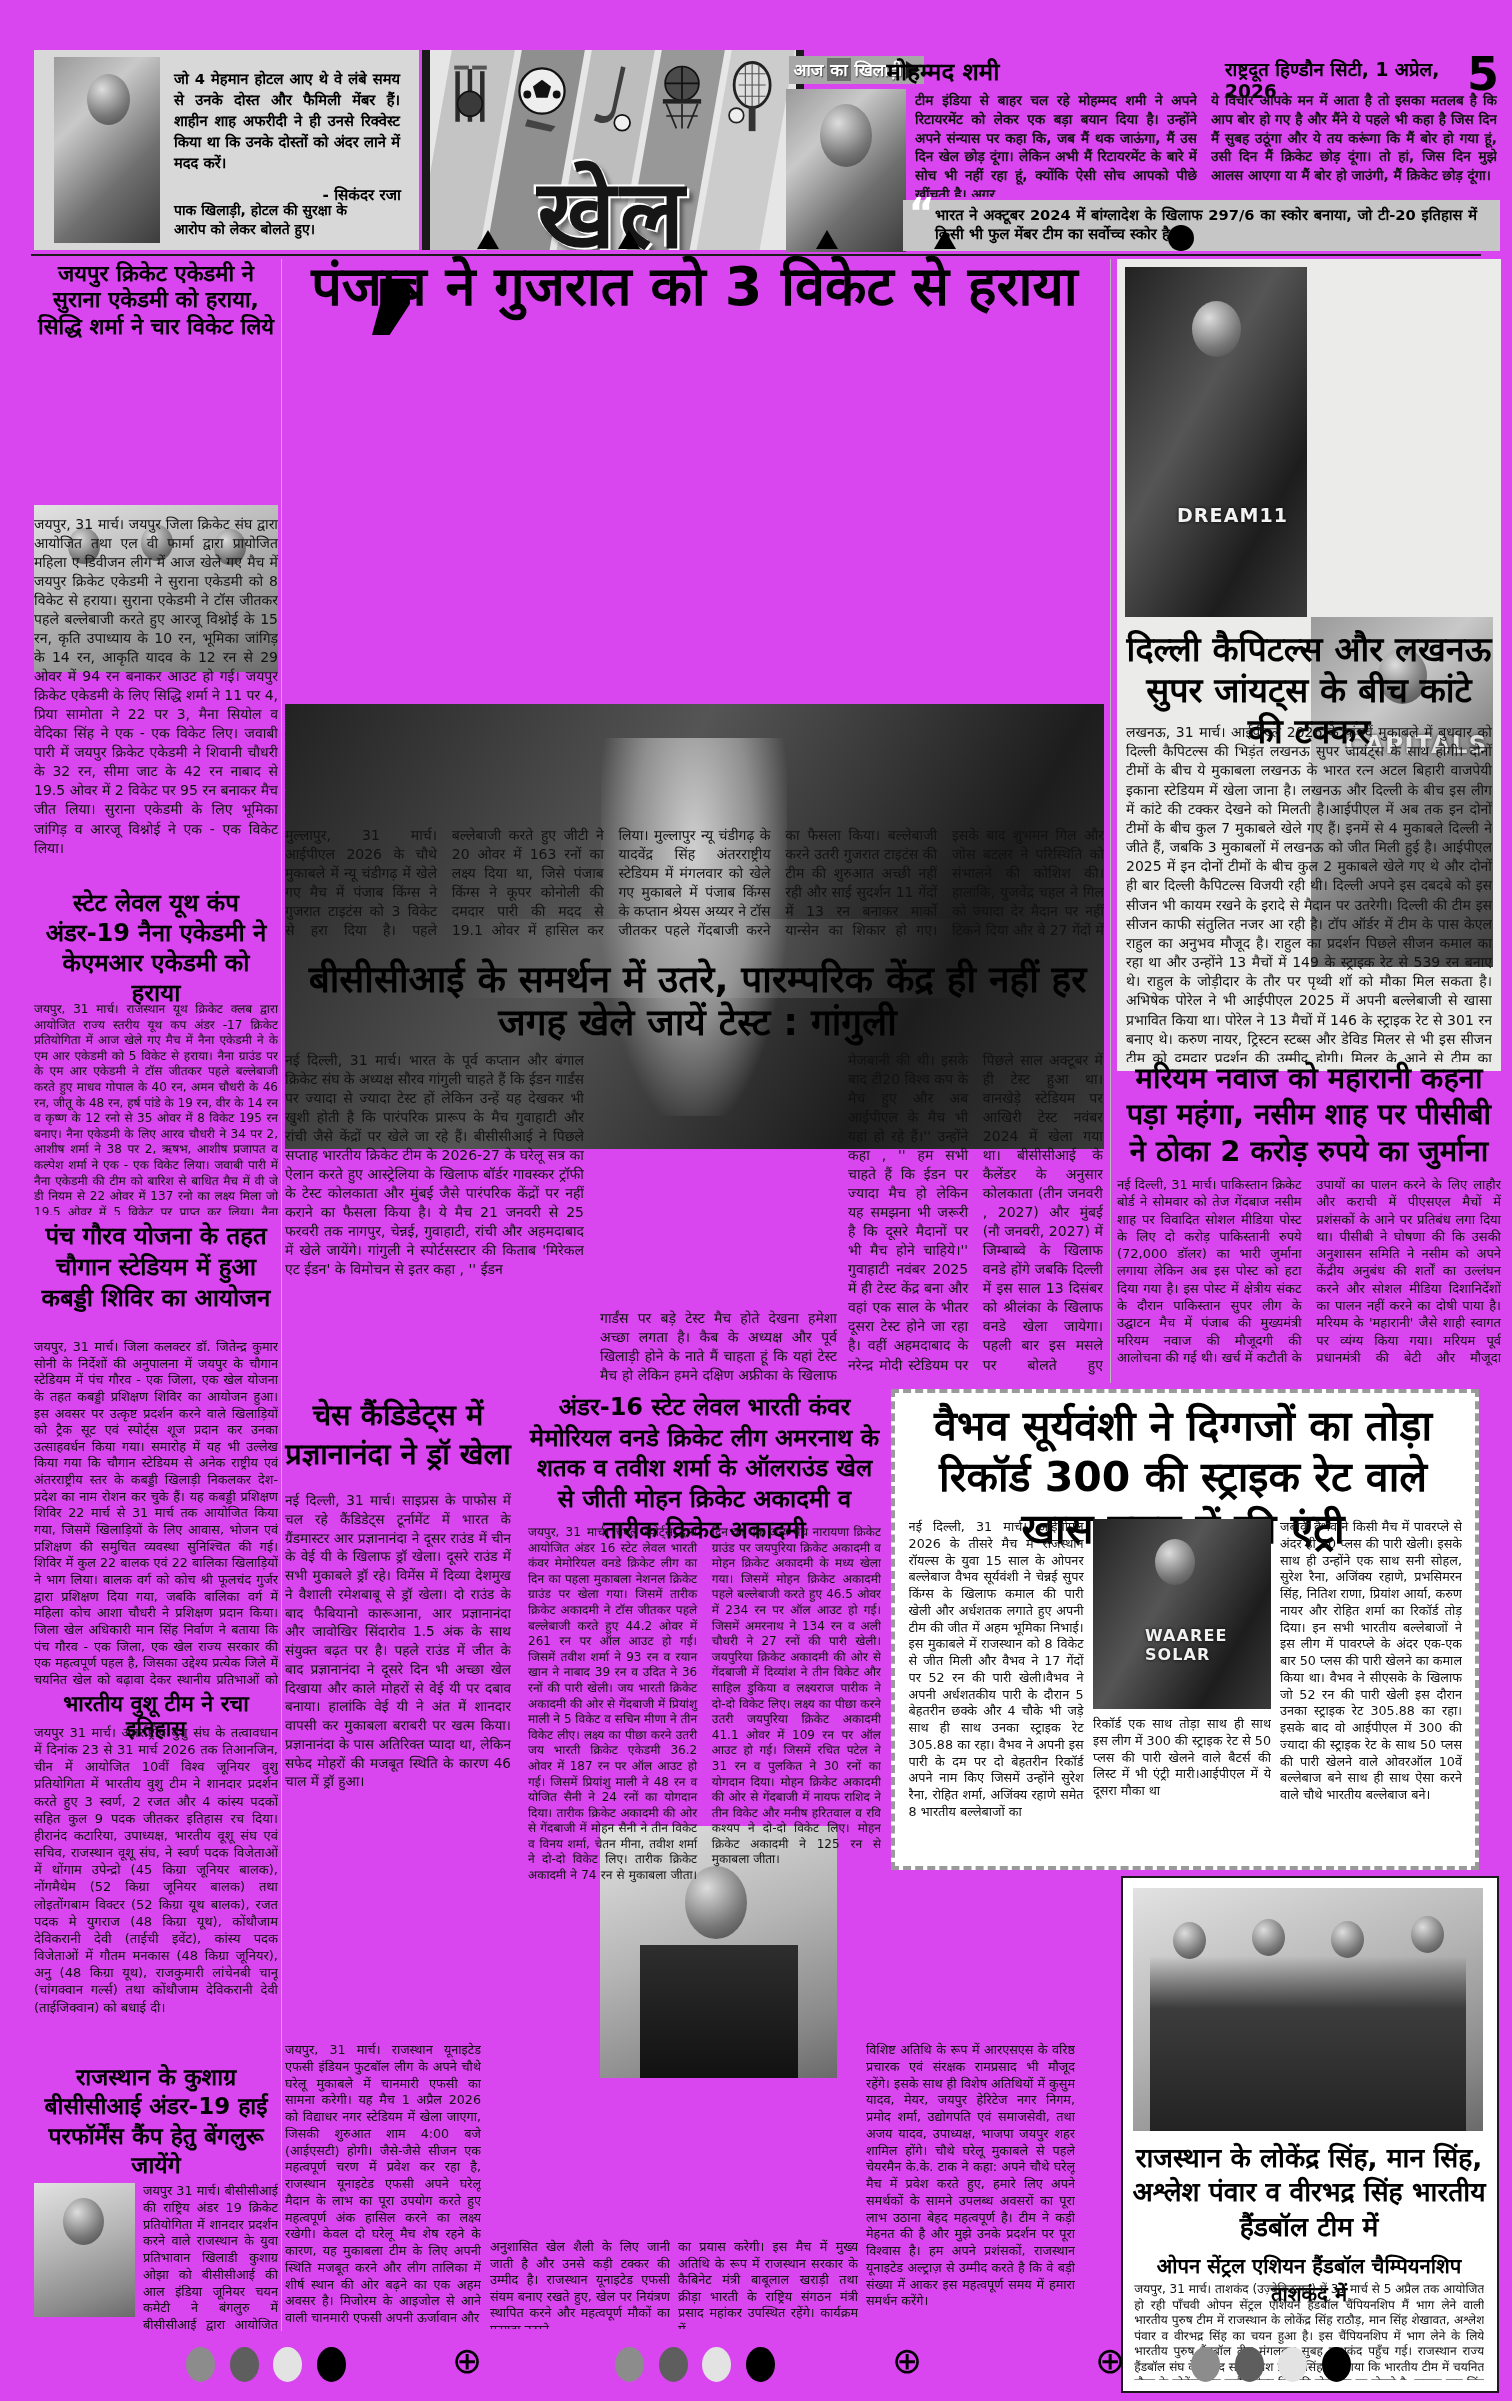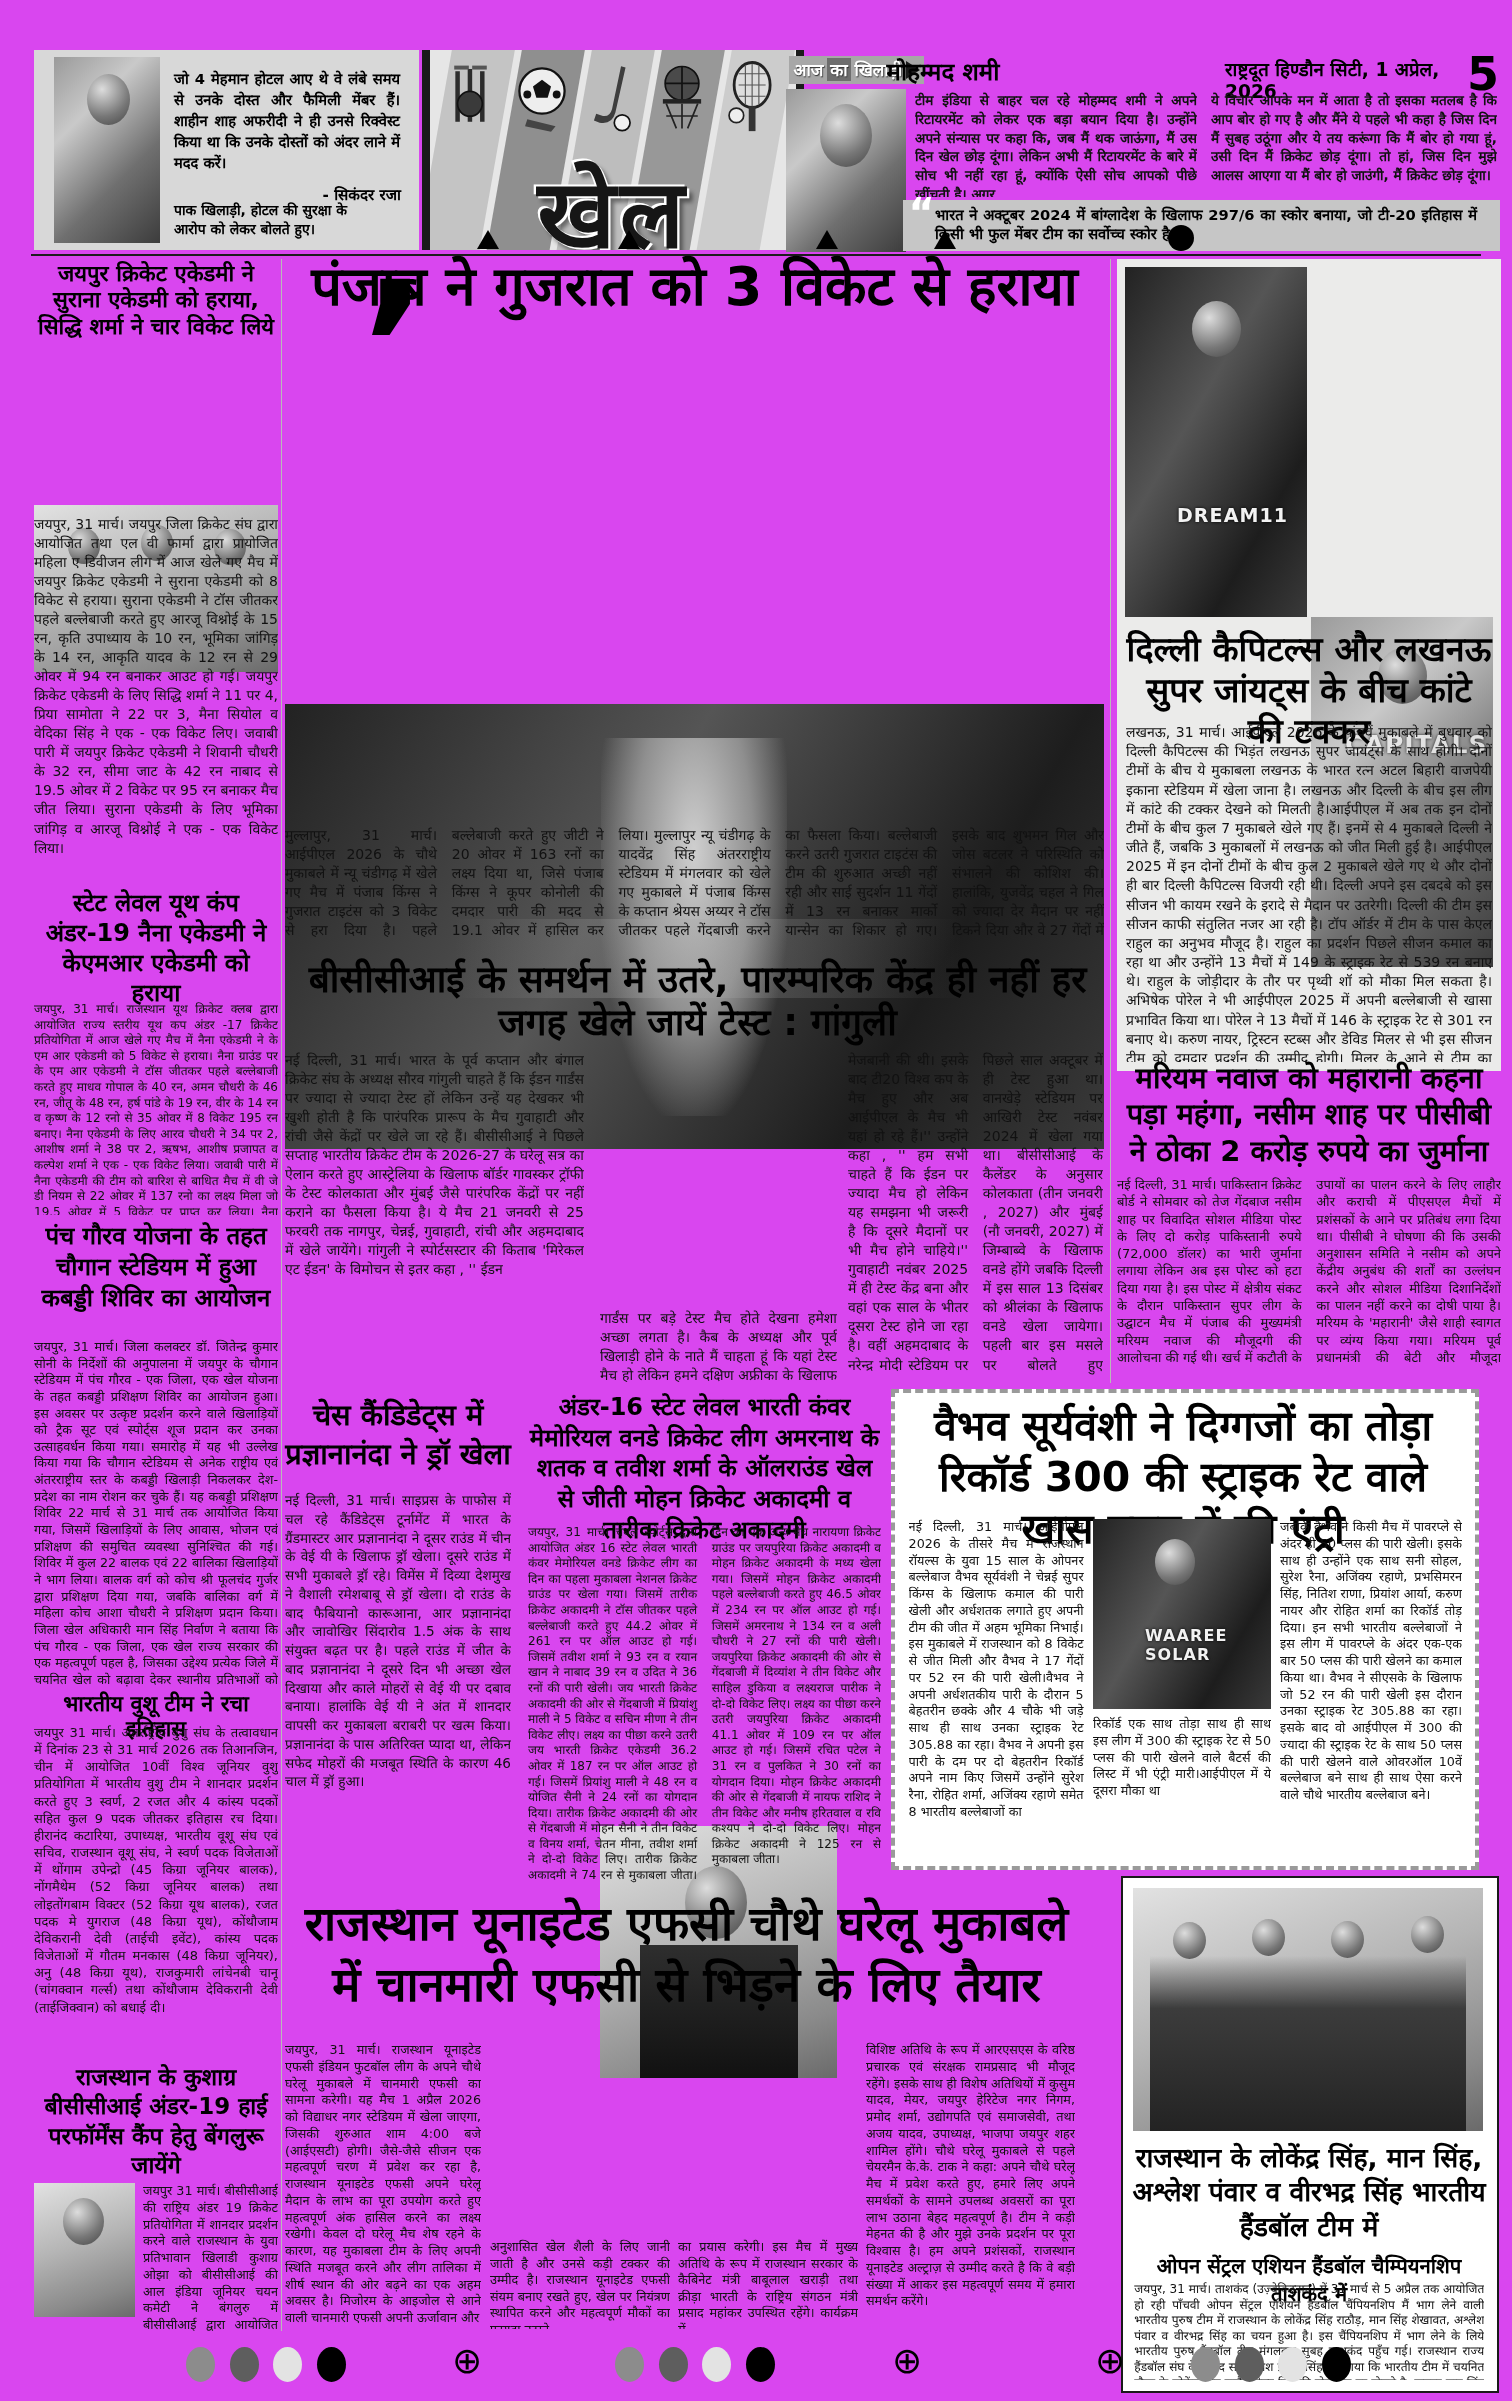--- a/index.html
+++ b/index.html
@@ -198,21 +198,20 @@
     <div class="abs hl ct" style="left:5.6px;top:8px;width:565px;font-size:41px;line-height:1.25;">वैभव सूर्यवंशी ने दिग्गजों का तोड़ा रिकॉर्ड 300 की स्ट्राइक रेट वाले खास क्लब में की एंट्री</div>
     <div class="abs jt clip" style="left:13.6px;top:126px;width:175px;height:327px;font-size:12.7px;line-height:1.32;">नई दिल्ली, 31 मार्च। आईपीएल 2026 के तीसरे मैच में राजस्थान रॉयल्स के युवा 15 साल के ओपनर बल्लेबाज वैभव सूर्यवंशी ने चेन्नई सुपर किंग्स के खिलाफ कमाल की पारी खेली और अर्धशतक लगाते हुए अपनी टीम की जीत में अहम भूमिका निभाई। इस मुकाबले में राजस्थान को 8 विकेट से जीत मिली और वैभव ने 17 गेंदों पर 52 रन की पारी खेली।वैभव ने अपनी अर्धशतकीय पारी के दौरान 5 बेहतरीन छक्के और 4 चौके भी जड़े साथ ही साथ उनका स्ट्राइक रेट 305.88 का रहा। वैभव ने अपनी इस पारी के दम पर दो बेहतरीन रिकॉर्ड अपने नाम किए जिसमें उन्होंने सुरेश रैना, रोहित शर्मा, अजिंक्य रहाणे समेत 8 भारतीय बल्लेबाजों का</div>
     <div class="abs ph-dark photo-fig" style="left:198px;top:126px;width:178px;height:190px;">
       <div class="head-blob" style="left:62px;top:20.3px;width:40px;height:46px;"></div>
       <span class="jersey" style="left:52px;top:107px;font-size:16px;">WAAREE SOLAR</span>
     </div>
     <div class="abs jt clip" style="left:198px;top:323px;width:178px;height:131px;font-size:12.7px;line-height:1.32;">रिकॉर्ड एक साथ तोड़ा साथ ही साथ इस लीग में 300 की स्ट्राइक रेट से 50 प्लस की पारी खेलने वाले बैटर्स की लिस्ट में भी एंट्री मारी।आईपीएल में ये दूसरा मौका था</div>
     <div class="abs jt clip" style="left:385px;top:126px;width:182px;height:327px;font-size:12.7px;line-height:1.32;">जबकि वैभव ने किसी मैच में पावरप्ले से अंदर ही 50 प्लस की पारी खेली। इसके साथ ही उन्होंने एक साथ सनी सोहल, सुरेश रैना, अजिंक्य रहाणे, प्रभसिमरन सिंह, नितिश राणा, प्रियांश आर्या, करुण नायर और रोहित शर्मा का रिकॉर्ड तोड़ दिया। इन सभी भारतीय बल्लेबाजों ने इस लीग में पावरप्ले के अंदर एक-एक बार 50 प्लस की पारी खेलने का कमाल किया था। वैभव ने सीएसके के खिलाफ जो 52 रन की पारी खेली इस दौरान उनका स्ट्राइक रेट 305.88 का रहा। इसके बाद वो आईपीएल में 300 की ज्यादा की स्ट्राइक रेट के साथ 50 प्लस की पारी खेलने वाले ओवरऑल 10वें बल्लेबाज बने साथ ही साथ ऐसा करने वाले चौथे भारतीय बल्लेबाज बने।</div>
   </section>
 
-  <div class="abs hl ct" style="left:294px;top:1893px;width:785px;font-size:47px;line-height:1.3;">राजस्थान यूनाइटेड एफसी चौथे घरेलू मुकाबले में चानमारी एफसी से भिड़ने के लिए तैयार</div>
   <div class="abs jt clip" style="left:285px;top:2042px;width:196px;height:288px;font-size:12.7px;line-height:1.32;">जयपुर, 31 मार्च। राजस्थान यूनाइटेड एफसी इंडियन फुटबॉल लीग के अपने चौथे घरेलू मुकाबले में चानमारी एफसी का सामना करेगी। यह मैच 1 अप्रैल 2026 को विद्याधर नगर स्टेडियम में खेला जाएगा, जिसकी शुरुआत शाम 4:00 बजे (आईएसटी) होगी। जैसे-जैसे सीजन एक महत्वपूर्ण चरण में प्रवेश कर रहा है, राजस्थान यूनाइटेड एफसी अपने घरेलू मैदान के लाभ का पूरा उपयोग करते हुए महत्वपूर्ण अंक हासिल करने का लक्ष्य रखेगी। केवल दो घरेलू मैच शेष रहने के कारण, यह मुकाबला टीम के लिए अपनी स्थिति मजबूत करने और लीग तालिका में शीर्ष स्थान की ओर बढ़ने का एक अहम अवसर है। मिजोरम के आइजोल से आने वाली चानमारी एफसी अपनी ऊर्जावान और</div>
 
   <div class="abs jt clip" style="left:490px;top:2239px;width:180px;height:90px;font-size:12.7px;line-height:1.3;">अनुशासित खेल शैली के लिए जानी जाती है और उनसे कड़ी टक्कर की उम्मीद है। राजस्थान यूनाइटेड एफसी संयम बनाए रखते हुए, खेल पर नियंत्रण स्थापित करने और महत्वपूर्ण मौकों का फायदा उठाने</div>
   <div class="abs jt clip" style="left:678px;top:2239px;width:180px;height:90px;font-size:12.7px;line-height:1.3;">का प्रयास करेगी। इस मैच में मुख्य अतिथि के रूप में राजस्थान सरकार के कैबिनेट मंत्री बाबूलाल खराड़ी तथा क्रीड़ा भारती के राष्ट्रिय संगठन मंत्री प्रसाद महांकर उपस्थित रहेंगे। कार्यक्रम में</div>
   <div class="abs jt clip" style="left:866px;top:2042px;width:209px;height:288px;font-size:12.7px;line-height:1.32;">विशिष्ट अतिथि के रूप में आरएसएस के वरिष्ठ प्रचारक एवं संरक्षक रामप्रसाद भी मौजूद रहेंगे। इसके साथ ही विशेष अतिथियों में कुसुम यादव, मेयर, जयपुर हेरिटेज नगर निगम, प्रमोद शर्मा, उद्योगपति एवं समाजसेवी, तथा अजय यादव, उपाध्यक्ष, भाजपा जयपुर शहर शामिल होंगे। चौथे घरेलू मुकाबले से पहले चेयरमैन के.के. टाक ने कहा: अपने चौथे घरेलू मैच में प्रवेश करते हुए, हमारे लिए अपने समर्थकों के सामने उपलब्ध अवसरों का पूरा लाभ उठाना बेहद महत्वपूर्ण है। टीम ने कड़ी मेहनत की है और मुझे उनके प्रदर्शन पर पूरा विश्वास है। हम अपने प्रशंसकों, राजस्थान यूनाइटेड अल्ट्राज़ से उम्मीद करते है कि वे बड़ी संख्या में आकर इस महत्वपूर्ण समय में हमारा समर्थन करेंगे।</div>
 
   <section class="abs solid-box" style="left:1121px;top:1876px;width:374px;height:513px;">
     <div class="abs ph-light photo-fig" style="left:10.2px;top:10.2px;width:350px;height:243px;">
       <div class="head-blob" style="left:40px;top:34px;width:33px;height:37px;"></div>
       <div class="head-blob" style="left:119px;top:30.5px;width:33px;height:37px;"></div>

